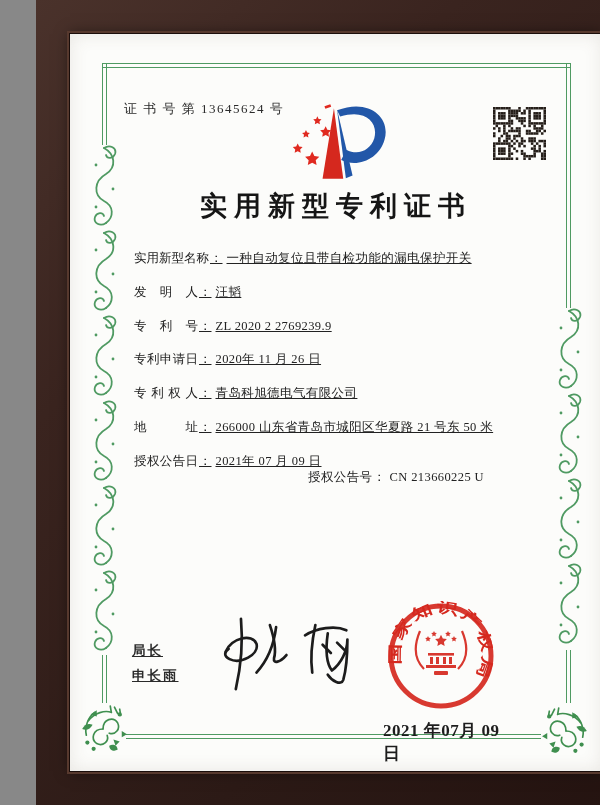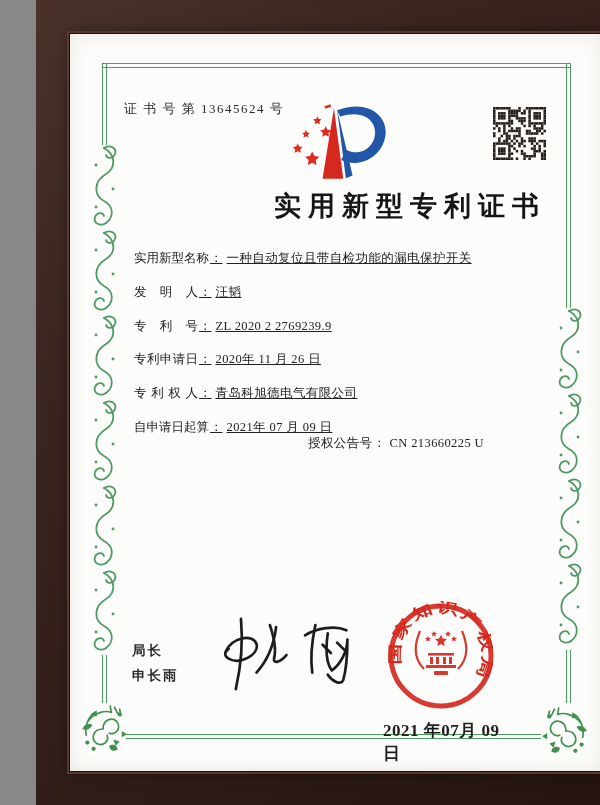--- a/index.html
+++ b/index.html
@@ -9,33 +9,33 @@
   .paper{position:absolute;left:34px;top:34px;width:532px;height:737px;background:#fcfcfa;
          box-shadow:0 0 0 1px #1a0d0a,0 0 0 3px #57392e,0 0 14px rgba(0,0,0,.55), inset 0 0 18px rgba(90,70,60,.12);}
   
   .gl{position:absolute;border:0 solid #4f9a62;}
   .gl-h{height:3px;border-top-width:1px;border-bottom-width:1px;}
   .gl-v{width:3px;border-left-width:1px;border-right-width:1px;}
   .orn{position:absolute;}
   .cert-no{position:absolute;left:88px;top:100px;font-size:13px;letter-spacing:1.5px;color:#2b2b2b;}
   .logo{position:absolute;left:243px;top:100px;width:114px;height:88px;}
   .qr{position:absolute;left:457px;top:107px;width:53px;height:53px;}
-  .title{position:absolute;left:90px;right:90px;top:188px;text-align:right;font-size:27px;font-weight:700;
+  .title{position:absolute;left:90px;right:90px;top:188px;text-align:center;font-size:27px;font-weight:700;
          letter-spacing:7px;color:#151515;}
   .fields{position:absolute;left:98px;top:252px;right:80px;color:#222;text-decoration:underline;}
   .frow{position:relative;font-size:12.5px;line-height:13px;margin-bottom:20.8px;white-space:nowrap;}
   .flabel{display:inline-block;min-width:64px;text-align:justify;text-align-last:justify;white-space:nowrap;vertical-align:bottom;}
   .fcolon{margin:0 4px 0 1px;}
   .fvalue{letter-spacing:.4px;}
   .pair2{position:absolute;left:174px;top:16px;}
   .body-text{position:absolute;left:88px;top:472px;width:424px;font-size:12px;line-height:17.2px;
              text-align:justify;color:#222;font-style:italic;}
   .body-text p{margin:0;text-indent:2em;}
   .signer{position:absolute;left:96px;top:638px;font-family:"Liberation Sans","DejaVu Sans",sans-serif;
-          font-size:13.5px;font-weight:600;color:#2a2a2a;letter-spacing:2px;line-height:25px;}
+          font-size:13.5px;font-weight:600;color:#2a2a2a;letter-spacing:2px;line-height:25px;text-decoration:underline;}
   .signature{position:absolute;left:175px;top:610px;width:155px;height:88px;}
   .seal{position:absolute;left:350px;top:601px;width:110px;height:110px;z-index:3;}
   .seal-date{position:absolute;left:347px;top:719px;width:130px;z-index:4;font-size:17px;font-weight:700;
              color:#1d1d1d;letter-spacing:.5px;}
 </style>
 </head>
 <body>
 
 <div class="stage">
   <div class="paper"></div>
@@ -389,21 +389,24 @@
     <div class="frow">
       <span class="flabel">专利号</span><span class="fcolon">：</span><span class="fvalue">ZL 2020 2 2769239.9</span>
     </div>
     <div class="frow">
       <span class="flabel">专利申请日</span><span class="fcolon">：</span><span class="fvalue">2020年 11 月 26 日</span>
     </div>
     <div class="frow">
       <span class="flabel">专利权人</span><span class="fcolon">：</span><span class="fvalue">青岛科旭德电气有限公司</span>
     </div>
     <div class="frow">
-      <span class="flabel">自申请日起算</span><span class="fcolon">：</span><span class="fvalue">2021年 07 月 09 日</span>
+      <span class="flabel">地址</span><span class="fcolon">：</span><span class="fvalue">266000 山东省青岛市城阳区华夏路 21 号东 50 米</span>
+    </div>
+    <div class="frow">
+      <span class="flabel">授权公告日</span><span class="fcolon">：</span><span class="fvalue">2021年 07 月 09 日</span>
       <span class="pair2">
         <span class="flabel">授权公告号</span><span class="fcolon">：</span><span class="fvalue">CN 213660225 U</span>
       </span>
     </div>
   </div>
 
   <div class="body-text">
   </div>
 
   <div class="signer">

